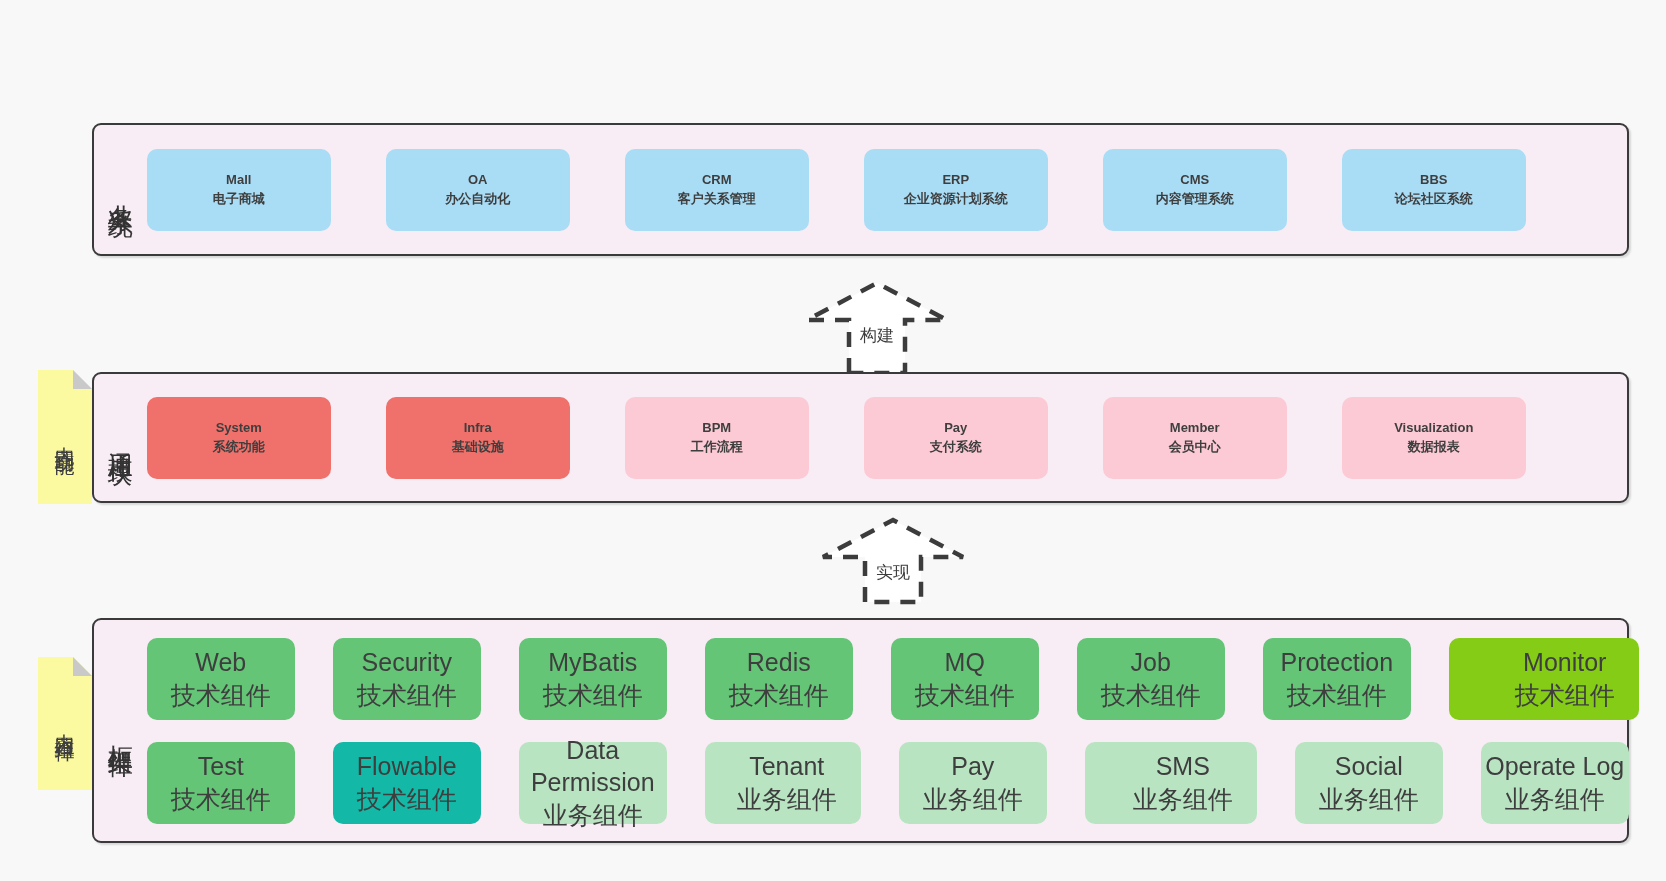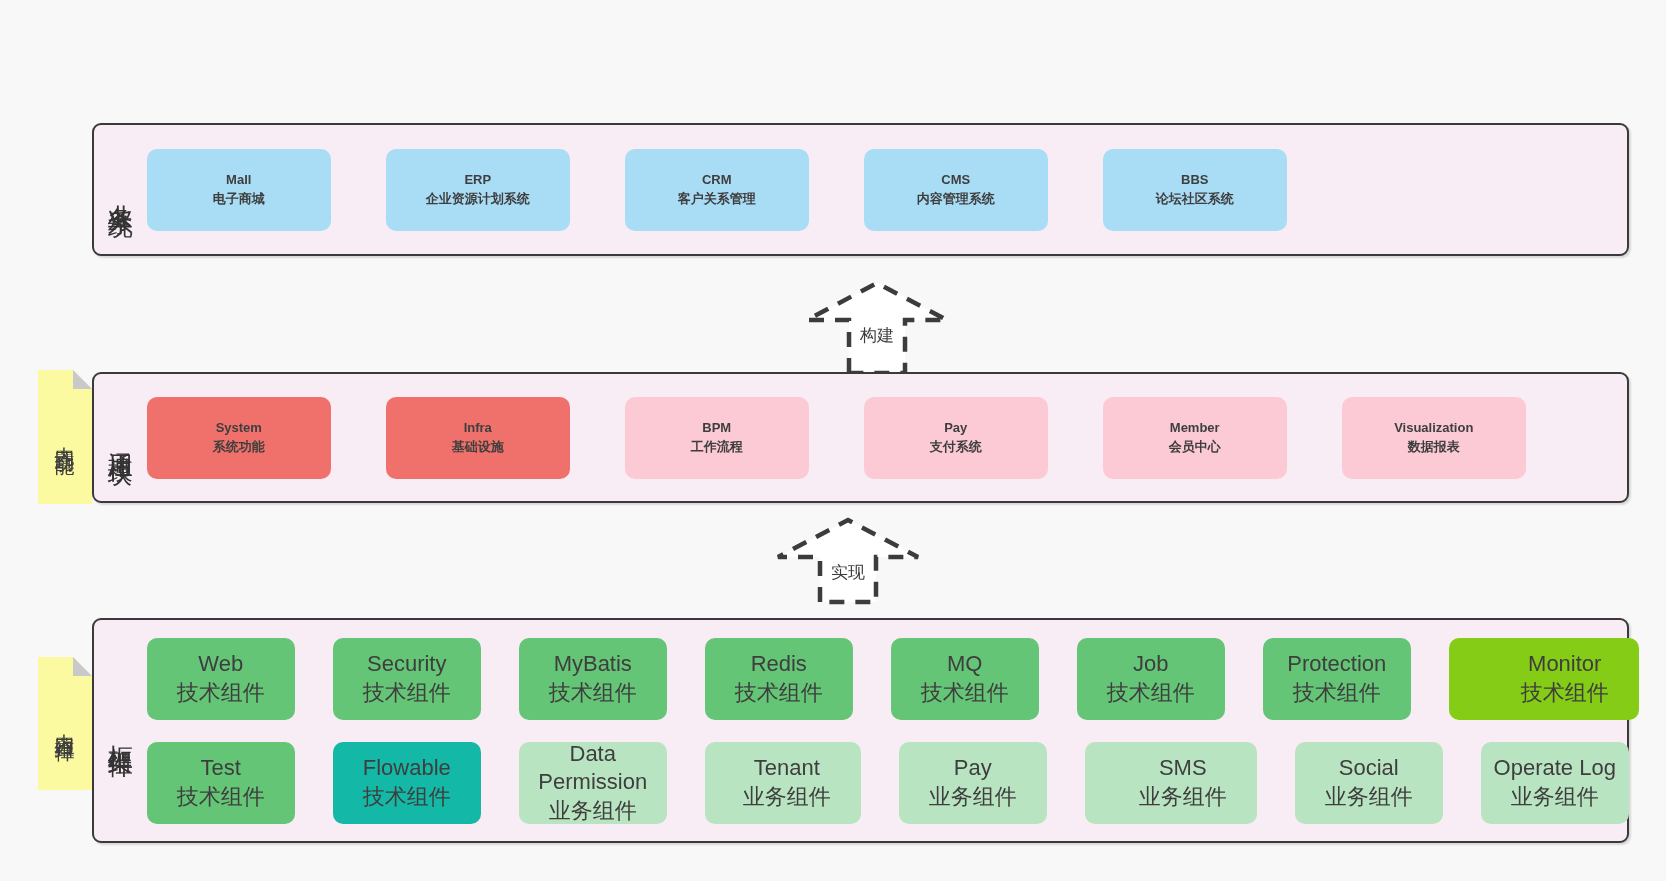--- a/index.html
+++ b/index.html
@@ -26,21 +26,21 @@
   .row{display:flex;}
   .row-6{gap:55px;}
   .row-8{gap:38px;}
 
   .box{
     flex:none;height:82px;border-radius:10px;
     display:flex;flex-direction:column;align-items:center;justify-content:center;
     text-align:center;color:#3e3e3e;
   }
   .row-6 .box{width:184px;font-size:13px;line-height:1.45;font-weight:bold;}
-  .row-8 .box{width:148px;font-size:22px;line-height:1.3;}
+  .row-8 .box{width:148px;font-size:25px;line-height:1.3;}
   .box-name,.box-sub{padding:0 4px;}
 
   
   .note{
     position:absolute;left:38px;width:54px;background:#fbfaa0;
     display:flex;align-items:center;justify-content:center;
   }
   #note-0{top:370px;height:134px;}
   #note-1{top:657px;height:133px;}
   .note-label{
@@ -48,21 +48,21 @@
     font-size:20px;letter-spacing:3px;color:#3d3d3d;line-height:1.1;
   }
   .fold-cover{position:absolute;top:0;right:0;width:19px;height:19px;
     background:#f8f8f8;clip-path:polygon(0 0,100% 0,100% 100%);}
   .fold{position:absolute;top:0;right:0;width:19px;height:19px;
     background:#c9c9c9;clip-path:polygon(0 0,100% 100%,0 100%);}
 
   
   .arrow{position:absolute;width:160px;}
   #arrow-0{left:797px;top:278px;height:98px;}
-  #arrow-1{left:768px;top:515px;height:90px;}
+  #arrow-1{left:813px;top:515px;height:90px;}
   .arrow svg{display:block;width:100%;height:100%;overflow:visible;}
   .arrow path{fill:#ffffff;stroke:#3c3c3c;stroke-width:4.5;stroke-dasharray:15 11;}
   .arrow-label{
     position:absolute;left:50%;top:46px;transform:translate(-50%,0);
     background:#ffffff;padding:0 3px;font-size:17px;color:#3d3d3d;white-space:nowrap;
   }
 </style>
 </head>
 <body>
 
@@ -82,26 +82,30 @@
 
   <div class="section" id="section-0">
     <span class="v-label">业务系统</span>
     <div class="rows">
         <div class="row row-6">
           <div class="box" style="background: rgb(169, 220, 245);">
             <div class="box-name">Mall</div>
             <div class="box-sub">电子商城</div>
           </div>
           <div class="box" style="background: rgb(169, 220, 245);">
+            <div class="box-name">OA</div>
+            <div class="box-sub">办公自动化</div>
+          </div>
+          <div class="box" style="background: rgb(169, 220, 245);">
+            <div class="box-name">CRM</div>
+            <div class="box-sub">客户关系管理</div>
+          </div>
+          <div class="box" style="background: rgb(169, 220, 245);">
             <div class="box-name">ERP</div>
             <div class="box-sub">企业资源计划系统</div>
-          </div>
-          <div class="box" style="background: rgb(169, 220, 245);">
-            <div class="box-name">CRM</div>
-            <div class="box-sub">客户关系管理</div>
           </div>
           <div class="box" style="background: rgb(169, 220, 245);">
             <div class="box-name">CMS</div>
             <div class="box-sub">内容管理系统</div>
           </div>
           <div class="box" style="background: rgb(169, 220, 245);">
             <div class="box-name">BBS</div>
             <div class="box-sub">论坛社区系统</div>
           </div>
         </div>

